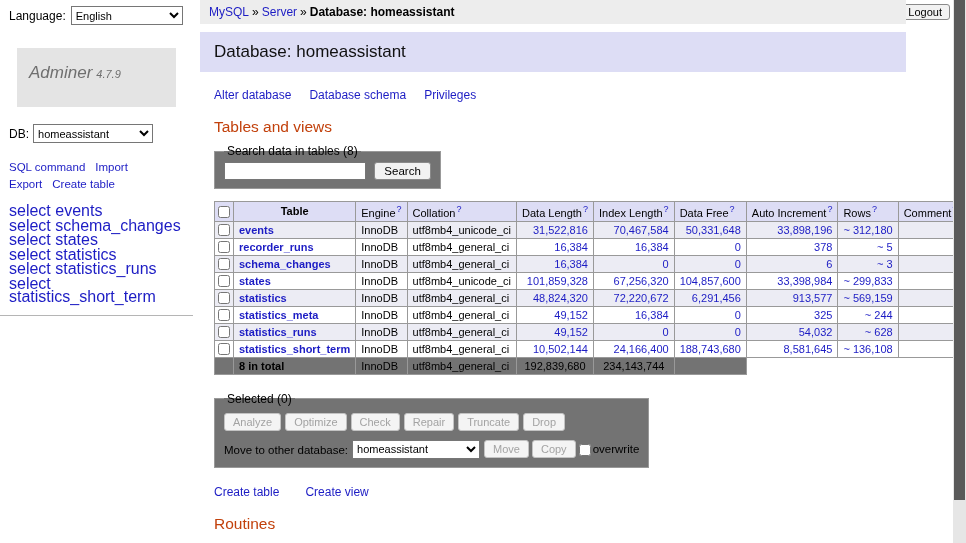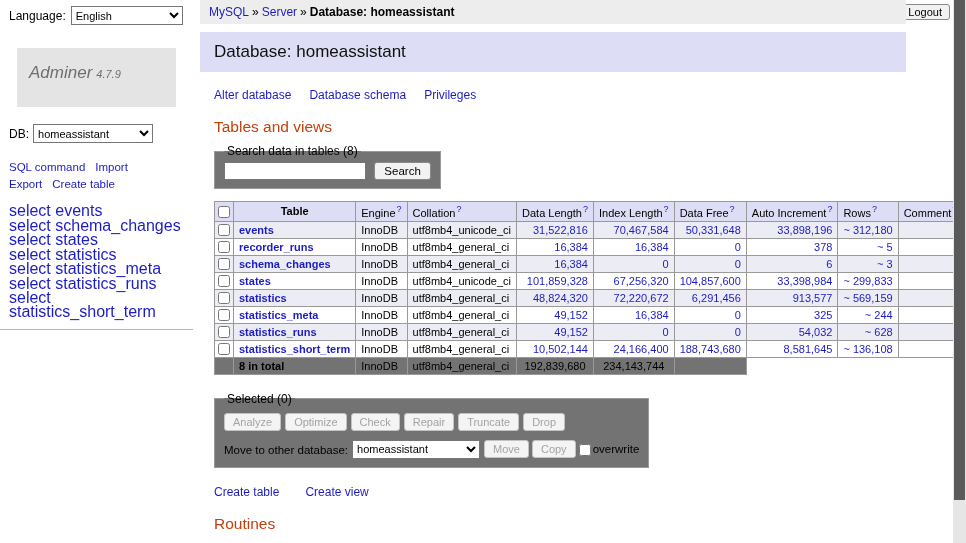--- a/index.html
+++ b/index.html
@@ -108,21 +108,20 @@
   </h1>
   <div class="db-row">
     <label>DB:</label><select><option>homeassistant</option></select>
   </div>
   <p class="side-links"><a>SQL command</a><a>Import</a><br><a>Export</a><a>Create table</a></p>
   <p class="table-list">
       <a>select events</a>
       <a>select schema_changes</a>
       <a>select states</a>
       <a>select statistics</a>
-      <a>select statistics_meta</a>
       <a>select statistics_runs</a>
       <a>select statistics_short_term</a>
     </p>
 </div>
 
 <div class="main">
   <div class="breadcrumb">
     <a>MySQL</a><span class="sep">»</span><a>Server</a><span class="sep">»</span><b>Database: homeassistant</b>
   </div>
 

